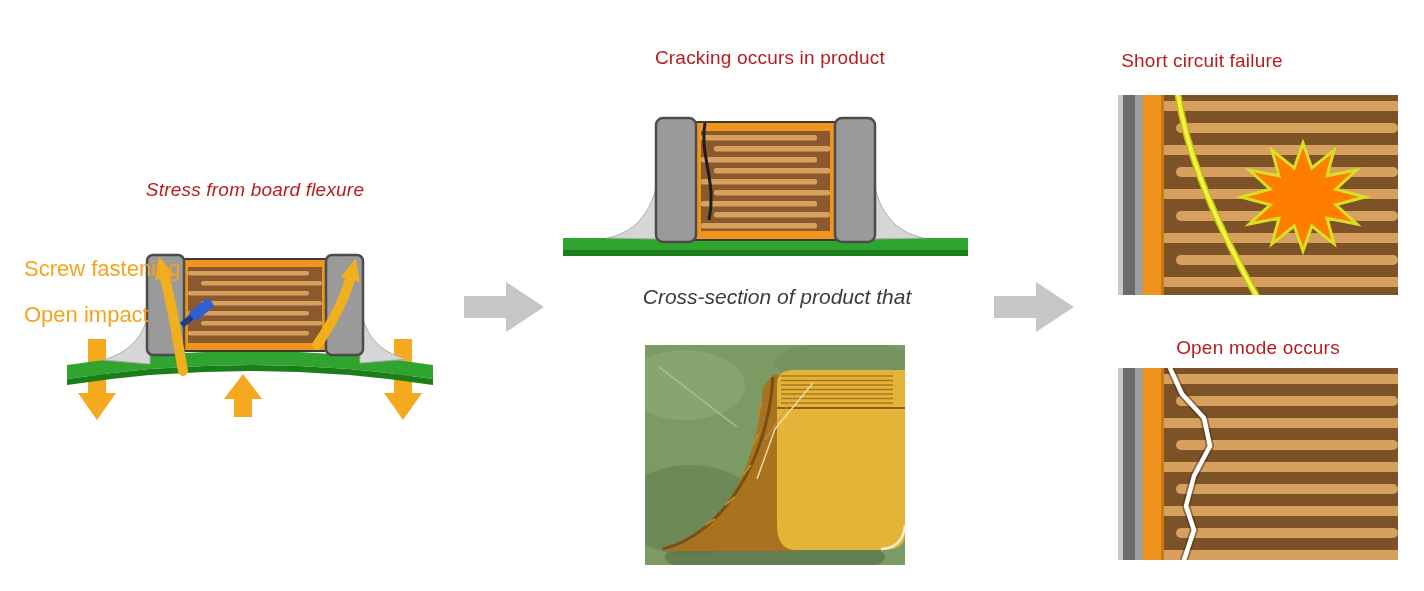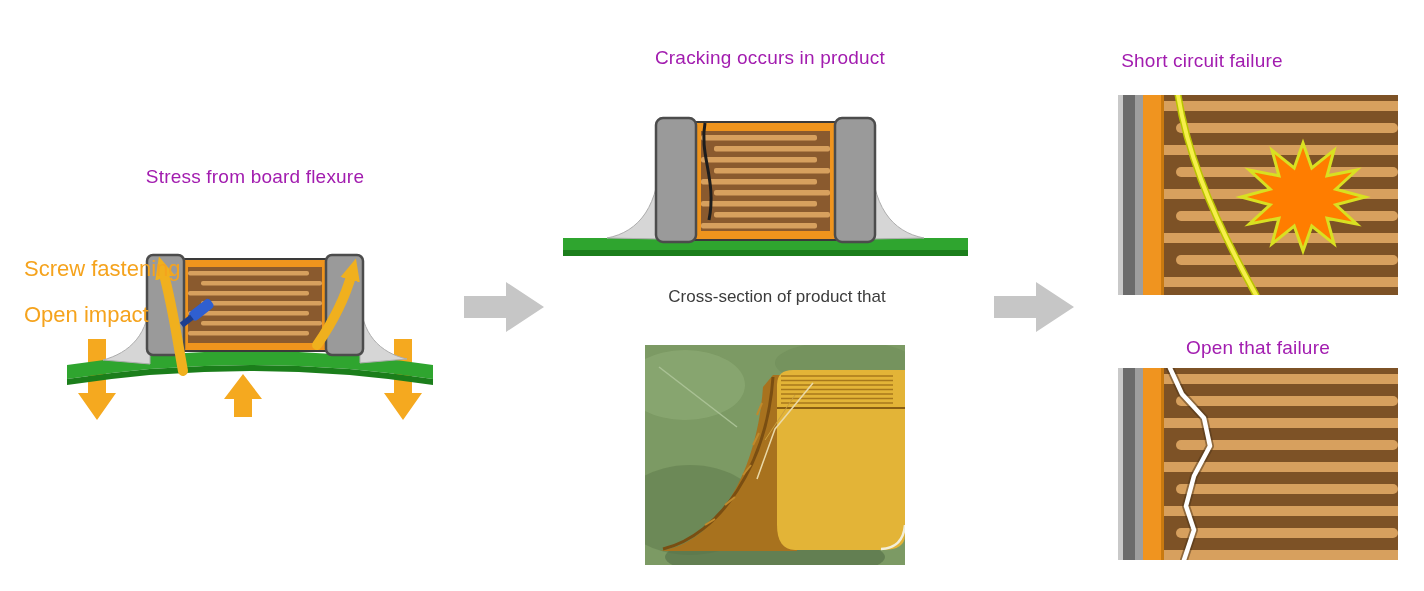--- a/index.html
+++ b/index.html
@@ -2,41 +2,41 @@
 <html><head>
 <meta charset="utf-8">
 <style>
   * { margin:0; padding:0; box-sizing:border-box; }
   html,body { background:#ffffff; }
   .stage {
     position:relative; width:1424px; height:591px; background:#ffffff;
     font-family:"Liberation Sans","DejaVu Sans",sans-serif; overflow:hidden;
   }
   .title {
-    position:absolute; font-size:19px; color:#a21caf; text-align:center;
+    position:absolute; font-size:19px; color:#b91c1c; text-align:center;
     letter-spacing:0.2px; z-index:2;
   }
   .orange-label {
     position:absolute; font-size:22px; color:#f5a31d; z-index:3; white-space:nowrap;
   }
   .illus { position:absolute; z-index:1; }
   .flow-arrow { position:absolute; z-index:1; }
-  .caption { position:absolute; text-align:center; font-size:17px; color:#3b3b3b; line-height:21px; z-index:2; }
+  .caption { position:absolute; text-align:center; font-size:21px; color:#3b3b3b; line-height:21px; z-index:2;font-style:italic; }
   .panel { position:absolute; z-index:1; }
   .conduction {
     position:absolute; left:116px; top:92px; width:176px; text-align:center;
     color:#ffffff; font-size:21px; z-index:4; white-space:nowrap;
   }
 </style>
 </head>
 <body>
 
 <div class="stage">
 
-  <div class="title" style="left:85px; top:166px; width:340px;">Stress from board flexure</div>
+  <div class="title" style="left:85px; top:179px; width:340px;font-style:italic;">Stress from board flexure</div>
 
   <div class="orange-label" style="left:24px; top:256px;">Screw fastening</div>
   <div class="orange-label" style="left:24px; top:302px;">Open impact</div>
 
   <div class="illus" style="left:55px; top:243px; width:390px; height:185px;">
     <svg viewBox="0 0 390 185" width="390" height="185">
       <defs>
         <marker id="yhead" markerUnits="userSpaceOnUse" markerWidth="26" markerHeight="26" refX="7" refY="13" orient="auto">
           <path d="M0,3 L22,13 L0,23 Z" fill="#f0b01e"></path>
         </marker>
@@ -182,21 +182,21 @@
         <rect x="46" y="182" width="234" height="10"></rect>
       </g>
       <g fill="none" stroke-linecap="round">
         <path d="M60,0 C68,50 88,110 138,200" stroke="#b9c400" stroke-width="7"></path>
         <path d="M60,0 C68,50 88,110 138,200" stroke="#f6ef4a" stroke-width="4"></path>
       </g>
       <polygon fill="#ff7d00" stroke="#d9e021" stroke-width="3" points="247,102 217.8,109.8 238.7,129 209,123.2 216,148.8 193.8,131 185,156 176.2,131 154,148.8 161,123.2 131.3,129 152.2,109.8 123,102 152.2,94.2 131.3,75 161,80.8 154,55.2 176.2,73 185,48 193.8,73 216,55.2 209,80.8 238.7,75 217.8,94.2"></polygon>
     </svg>
   </div>
 
-  <div class="title" style="left:1108px; top:337px; width:300px;">Open that failure</div>
+  <div class="title" style="left:1108px; top:337px; width:300px;">Open mode occurs</div>
 
   <div class="panel" style="left:1118px; top:368px; width:280px; height:192px;">
     <svg viewBox="0 0 280 192" width="280" height="192">
       <rect width="280" height="192" fill="#7d5226"></rect>
       <rect x="0" width="5" height="192" fill="#c9c9c9"></rect>
       <rect x="5" width="12" height="192" fill="#6b6b6b"></rect>
       <rect x="17" width="8" height="192" fill="#9e9e9e"></rect>
       <rect x="25" width="18" height="192" fill="#f0941f"></rect>
       <rect x="43" width="3" height="192" fill="#c97a10"></rect>
       <g fill="#d7a05e">

